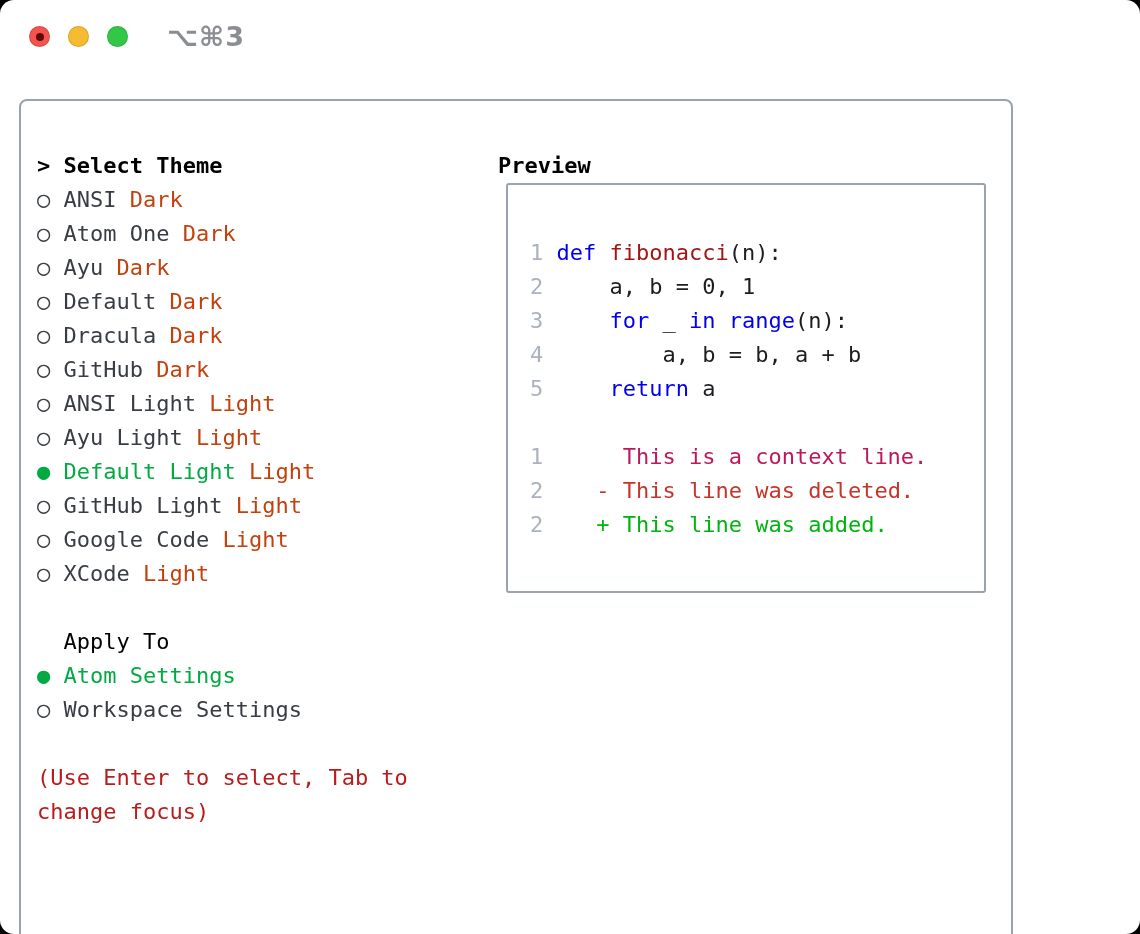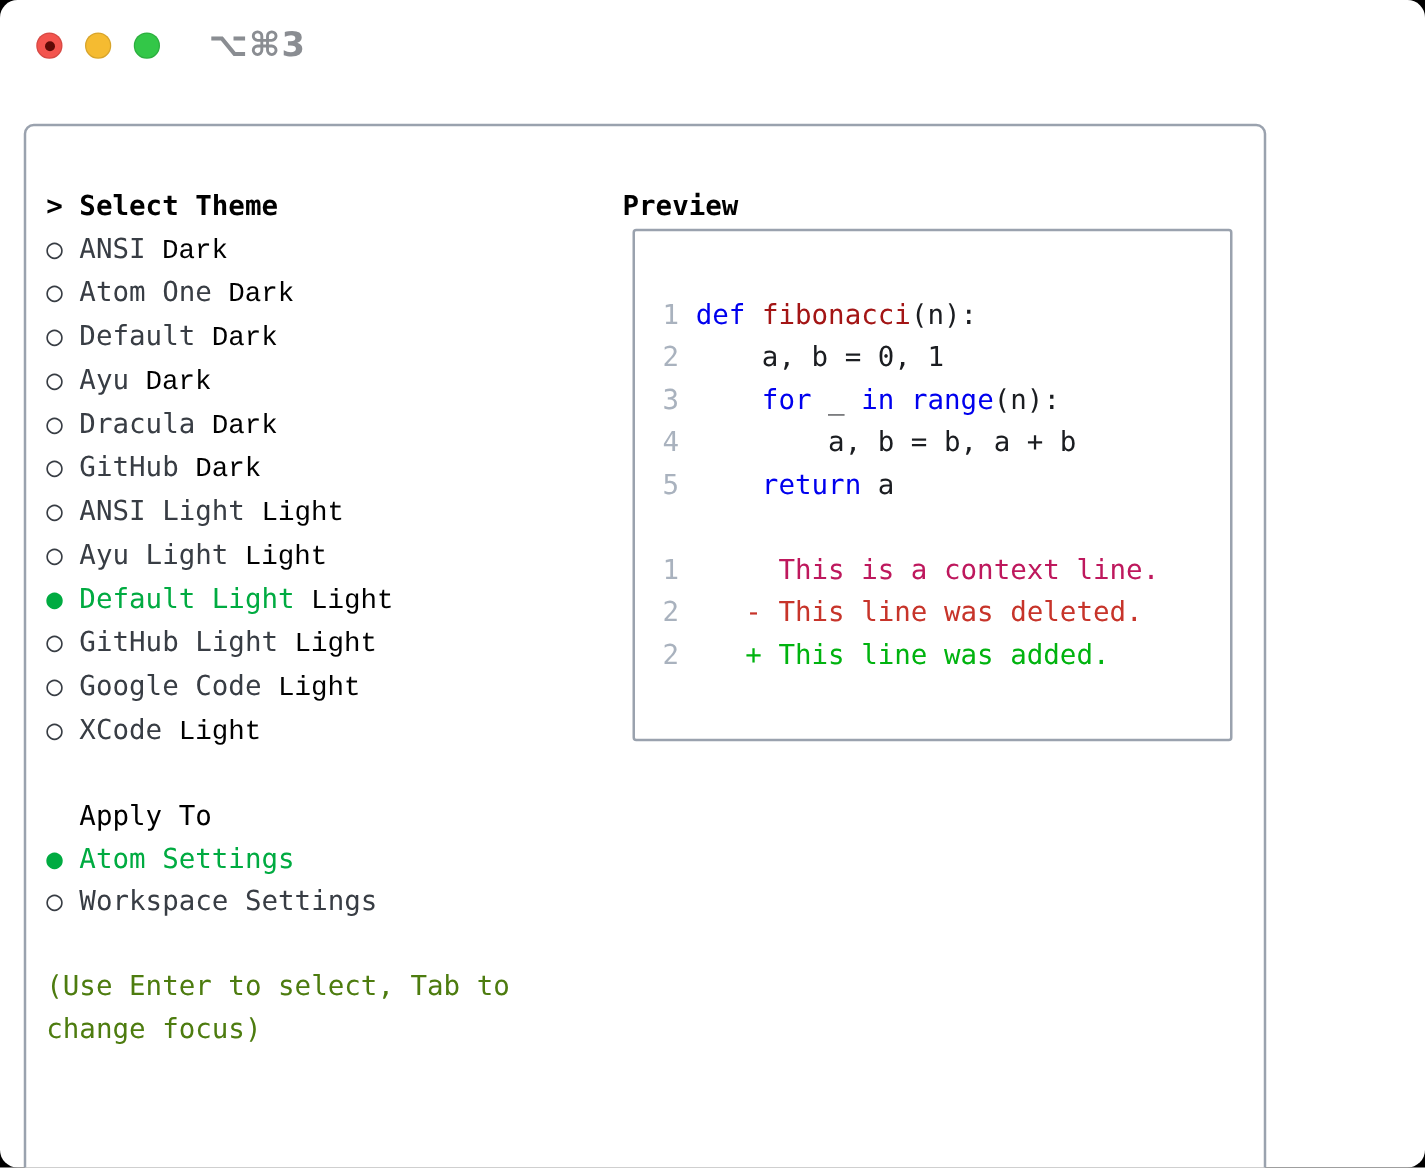--- a/index.html
+++ b/index.html
@@ -36,26 +36,26 @@
     position:absolute;left:19px;top:99px;width:994px;height:928px;
     border:2px solid #9aa2ae;border-radius:8px;box-sizing:border-box;
     background:#fff;
   }
   .left-col{
     position:absolute;left:16px;top:48px;width:444px;
     font-size:22px;line-height:34px;color:#383d44;
   }
   .row{white-space:pre-wrap;}
   .row .marker{display:inline-block;width:2ch;}
-  .row .tag{color:#000000;margin-left:1ch;font-family:Liberation Mono, monospace;}
+  .row .tag{color:#c2410c;margin-left:1ch;}
   .row.header-row{color:#000;font-weight:bold;}
   .row.subheader-row{color:#000;}
   .row.selected, .row.selected .marker{color:#00ab41;}
   .spacer{height:34px;}
-  .help{color:#4d7c0f;white-space:normal;}
+  .help{color:#b91c1c;white-space:normal;}
   
   .right-col{position:absolute;left:477px;top:48px;}
   .preview-title{font-size:22px;line-height:34px;font-weight:bold;color:#000;}
   .preview-box{
     margin-left:8px;width:480px;height:410px;
     border:2px solid #9aa2ae;border-radius:3px;box-sizing:border-box;
     padding:51px 0 0 22px;background:#fff;
   }
   .code-line{white-space:pre;height:34px;font-size:22px;line-height:34px;color:#1b1d21;}
   .tok-lineno{color:#a9b2be;}
@@ -84,23 +84,23 @@
 
     <div class="left-col">
       <div class="row header-row"><span class="marker">&gt;</span><span>Select Theme</span></div>
 
       <div>
 
           <div class="row theme-row"><span class="marker">○</span><span class="label">ANSI</span><span class="tag">Dark</span></div>
 
           <div class="row theme-row"><span class="marker">○</span><span class="label">Atom One</span><span class="tag">Dark</span></div>
 
+          <div class="row theme-row"><span class="marker">○</span><span class="label">Ayu</span><span class="tag">Dark</span></div>
+
           <div class="row theme-row"><span class="marker">○</span><span class="label">Default</span><span class="tag">Dark</span></div>
-
-          <div class="row theme-row"><span class="marker">○</span><span class="label">Ayu</span><span class="tag">Dark</span></div>
 
           <div class="row theme-row"><span class="marker">○</span><span class="label">Dracula</span><span class="tag">Dark</span></div>
 
           <div class="row theme-row"><span class="marker">○</span><span class="label">GitHub</span><span class="tag">Dark</span></div>
 
           <div class="row theme-row"><span class="marker">○</span><span class="label">ANSI Light</span><span class="tag">Light</span></div>
 
           <div class="row theme-row"><span class="marker">○</span><span class="label">Ayu Light</span><span class="tag">Light</span></div>
 
           <div class="row theme-row selected"><span class="marker">●</span><span class="label">Default Light</span><span class="tag">Light</span></div>

